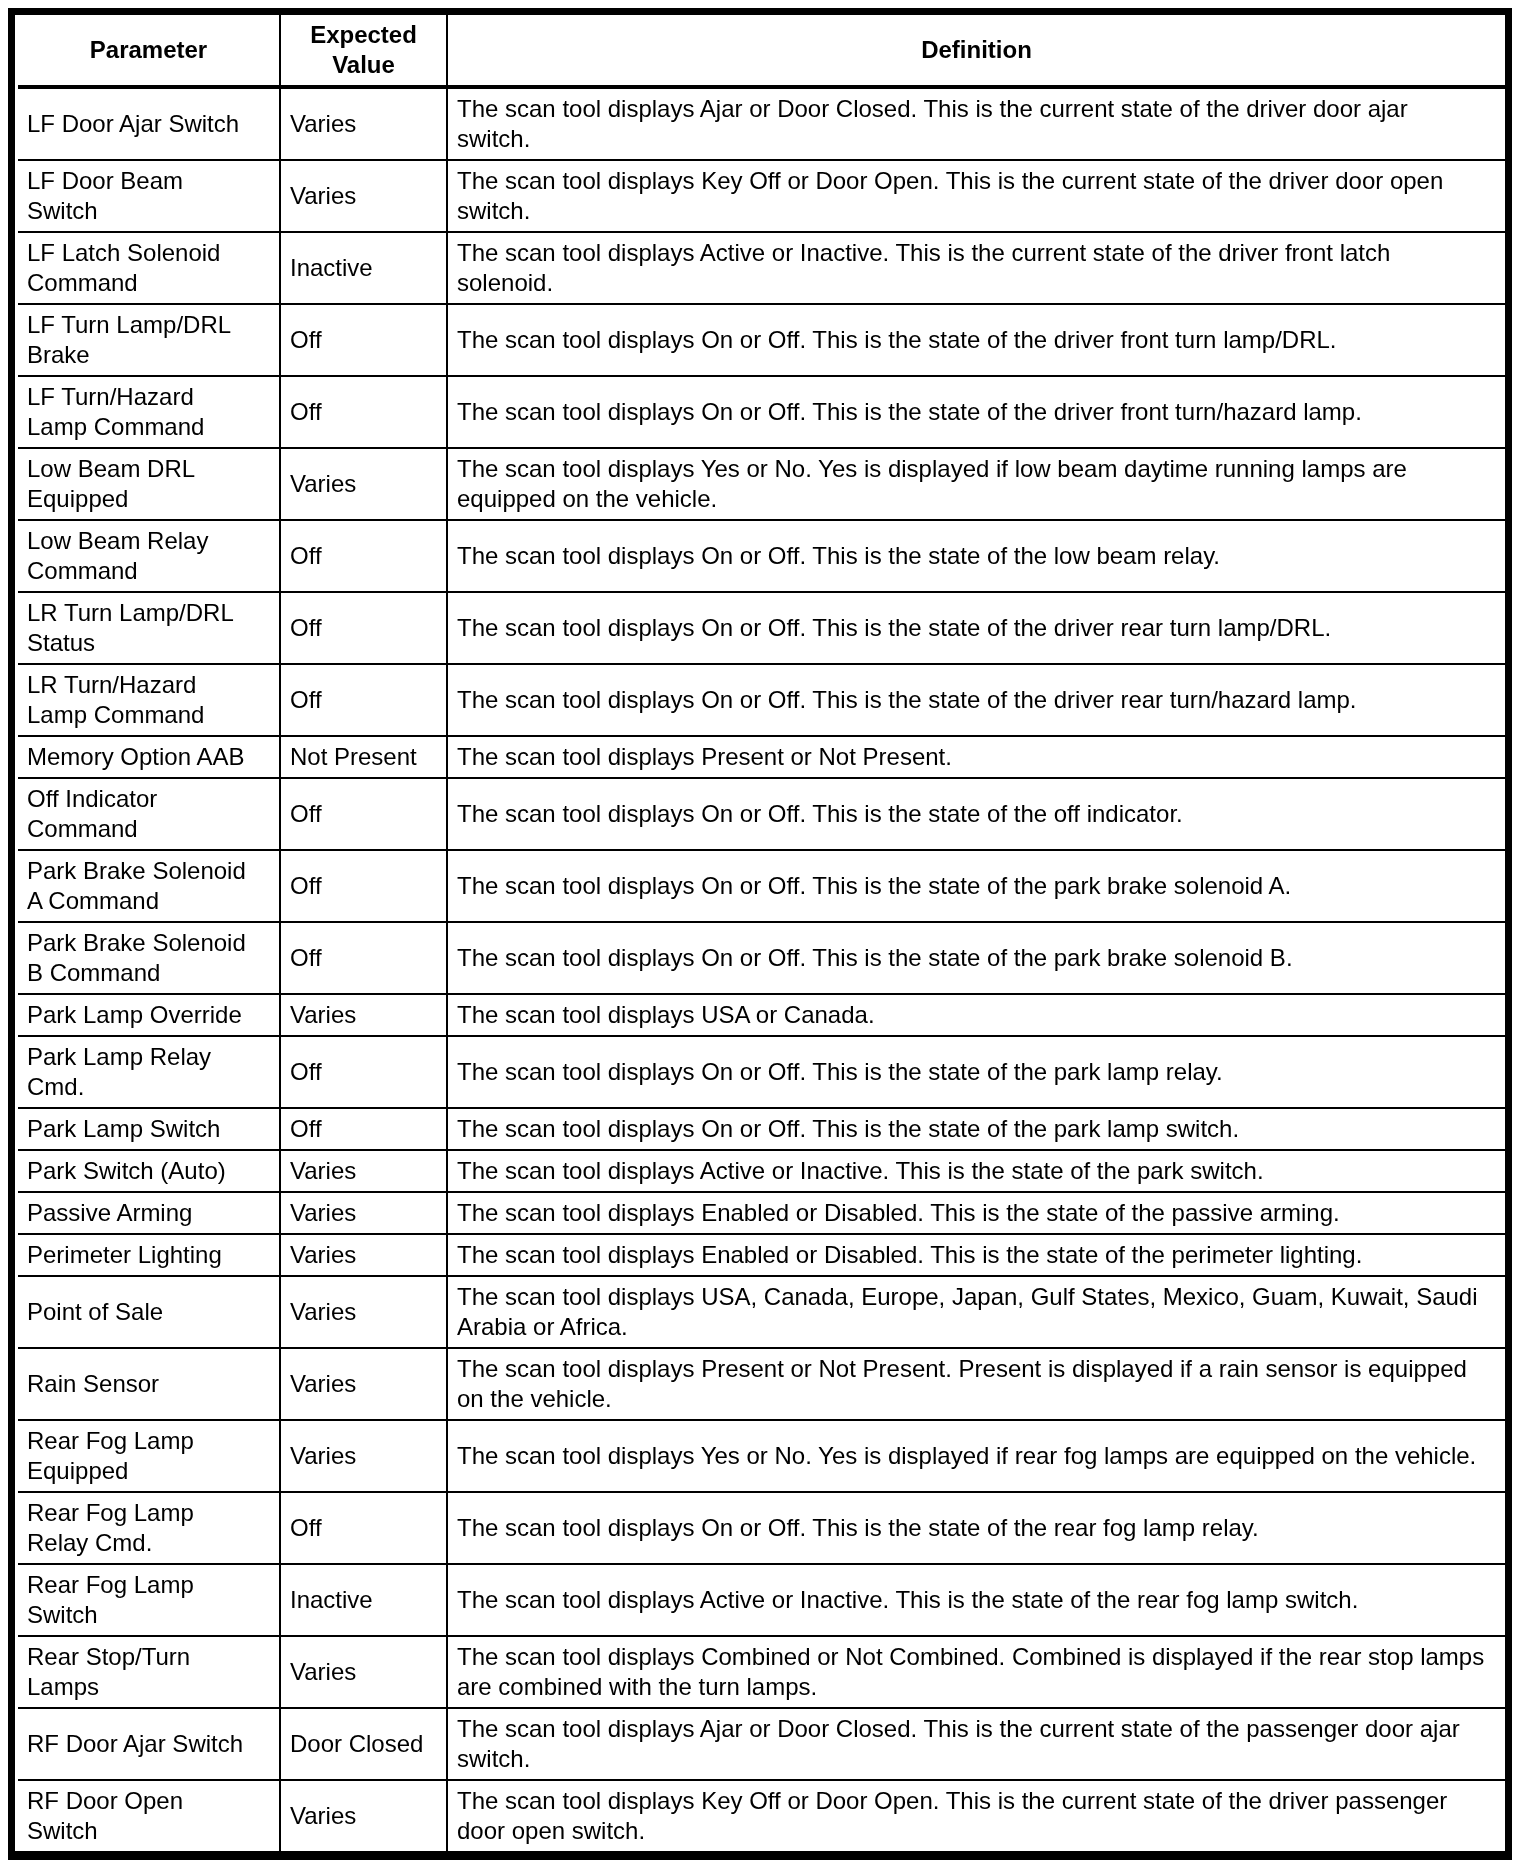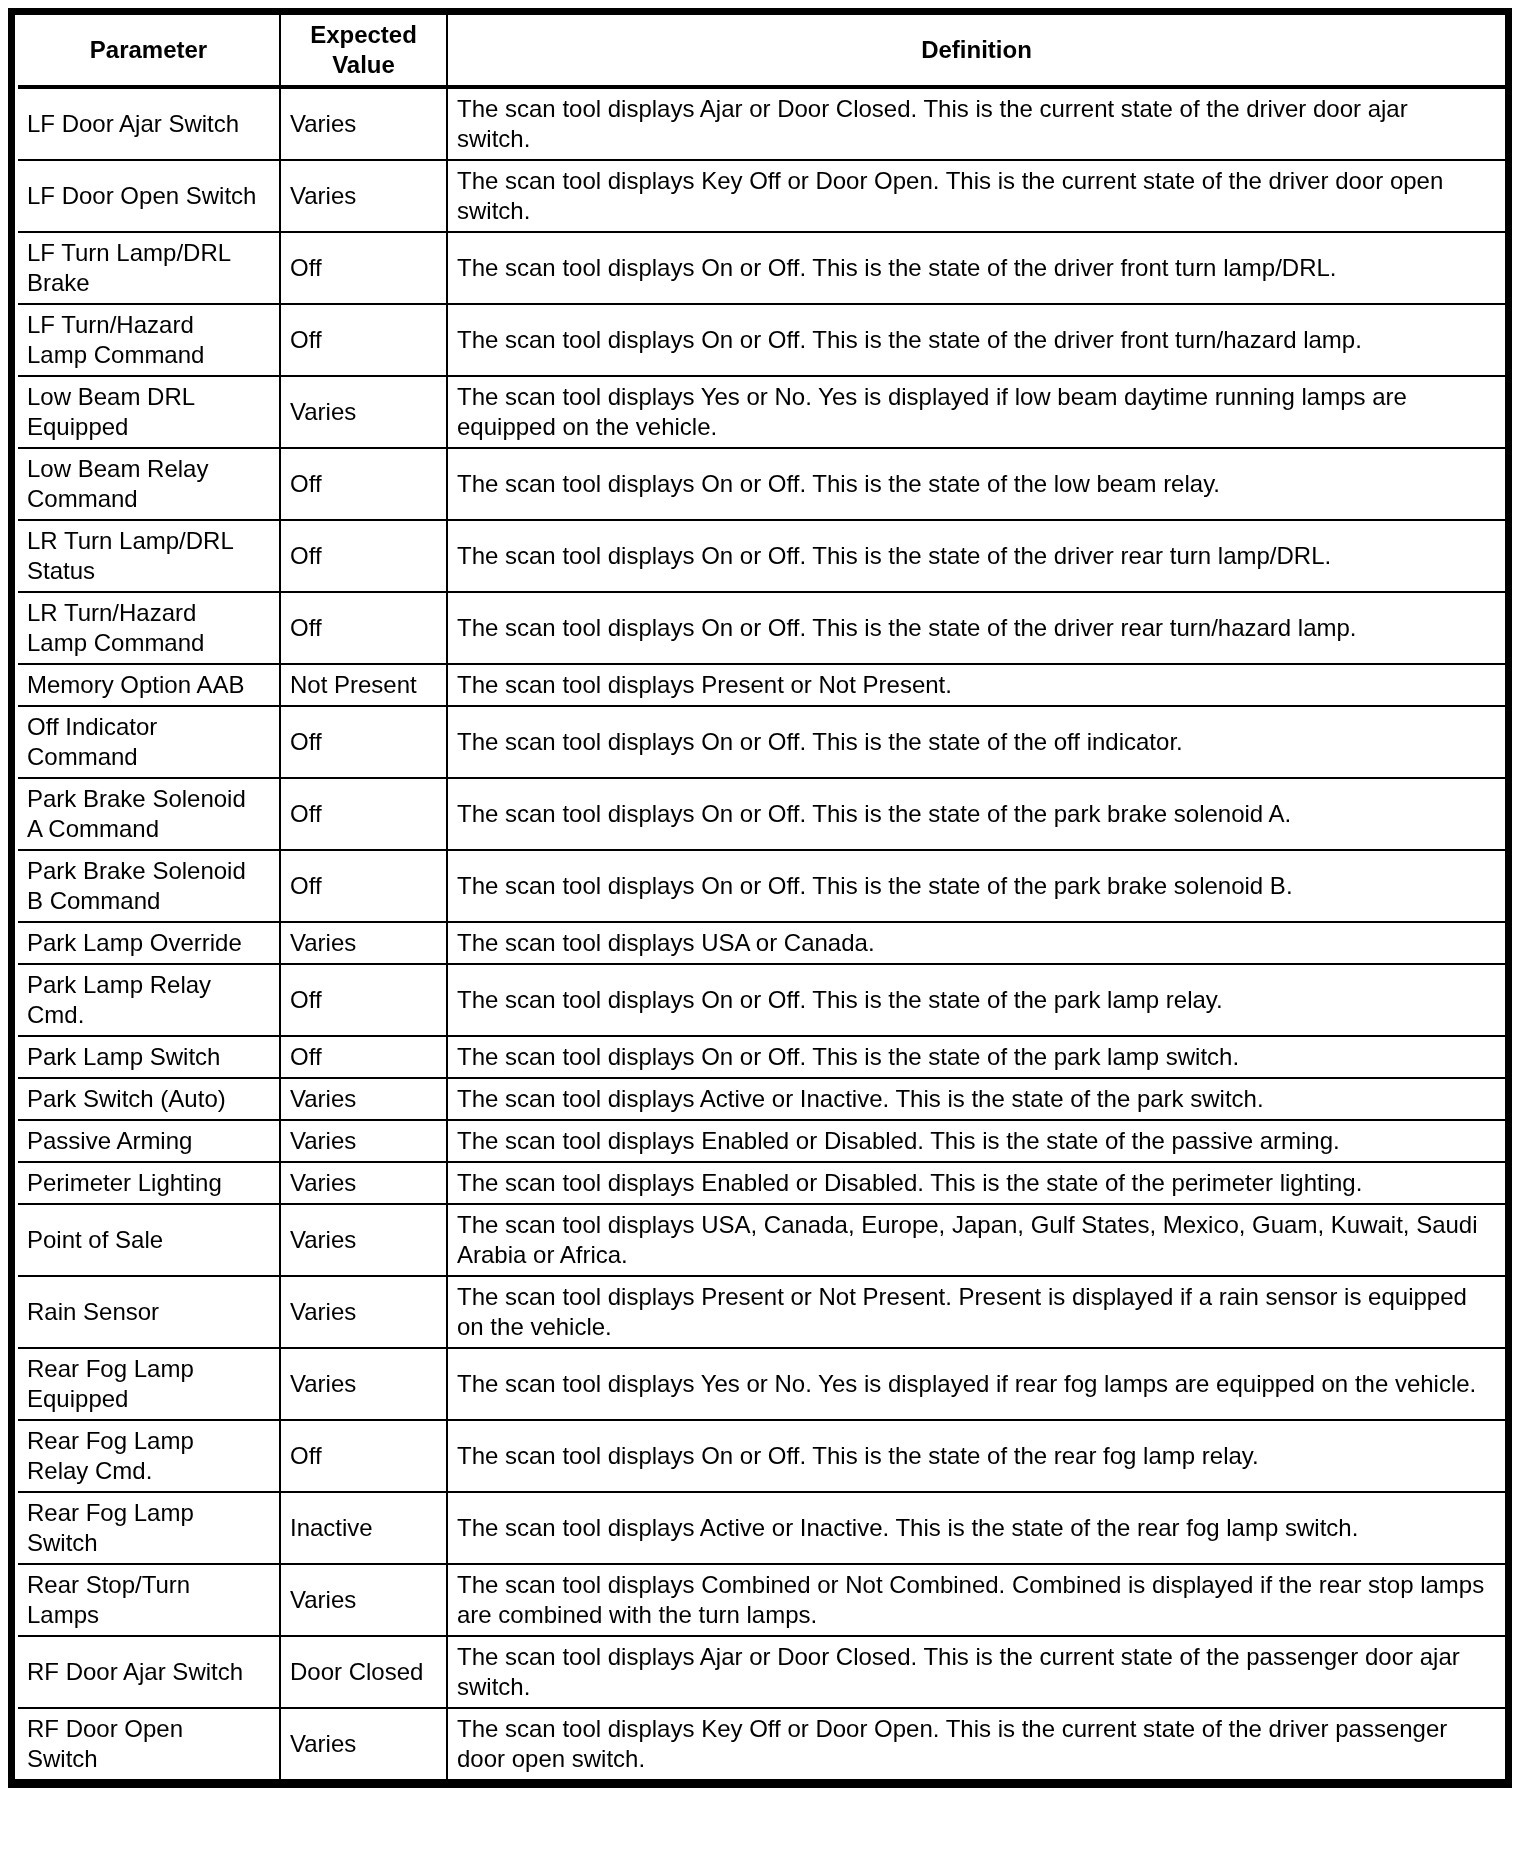--- a/index.html
+++ b/index.html
@@ -66,23 +66,28 @@
       </tr>
     </thead>
     <tbody>
 
     <tr>
           <td class="param">LF Door Ajar Switch</td>
           <td class="expected">Varies</td>
           <td class="definition">The scan tool displays Ajar or Door Closed. This is the current state of the driver door ajar switch.</td>
         </tr>
         <tr>
-          <td class="param">LF Door Open Switch</td>
+          <td class="param">LF Door Beam Switch</td>
           <td class="expected">Varies</td>
           <td class="definition">The scan tool displays Key Off or Door Open. This is the current state of the driver door open switch.</td>
+        </tr>
+        <tr>
+          <td class="param">LF Latch Solenoid Command</td>
+          <td class="expected">Inactive</td>
+          <td class="definition">The scan tool displays Active or Inactive. This is the current state of the driver front latch solenoid.</td>
         </tr>
         <tr>
           <td class="param">LF Turn Lamp/DRL Brake</td>
           <td class="expected">Off</td>
           <td class="definition">The scan tool displays On or Off. This is the state of the driver front turn lamp/DRL.</td>
         </tr>
         <tr>
           <td class="param">LF Turn/Hazard Lamp Command</td>
           <td class="expected">Off</td>
           <td class="definition">The scan tool displays On or Off. This is the state of the driver front turn/hazard lamp.</td>

